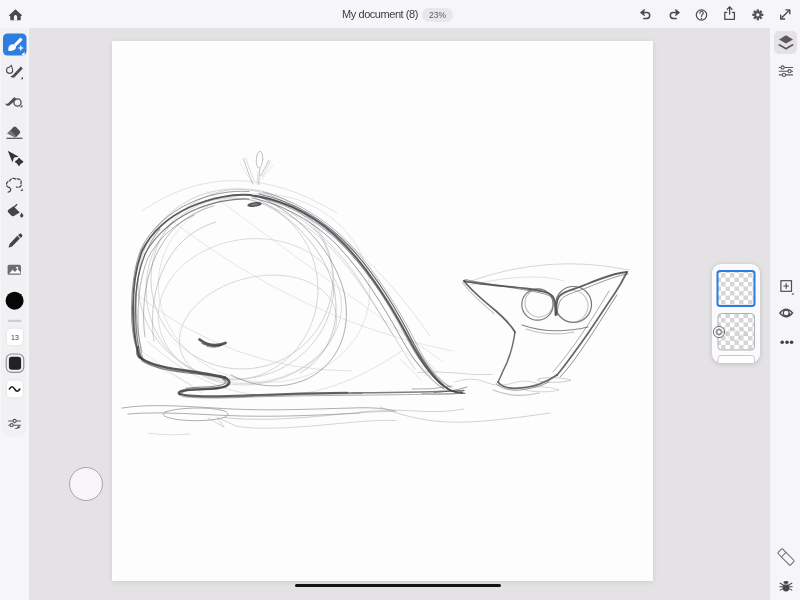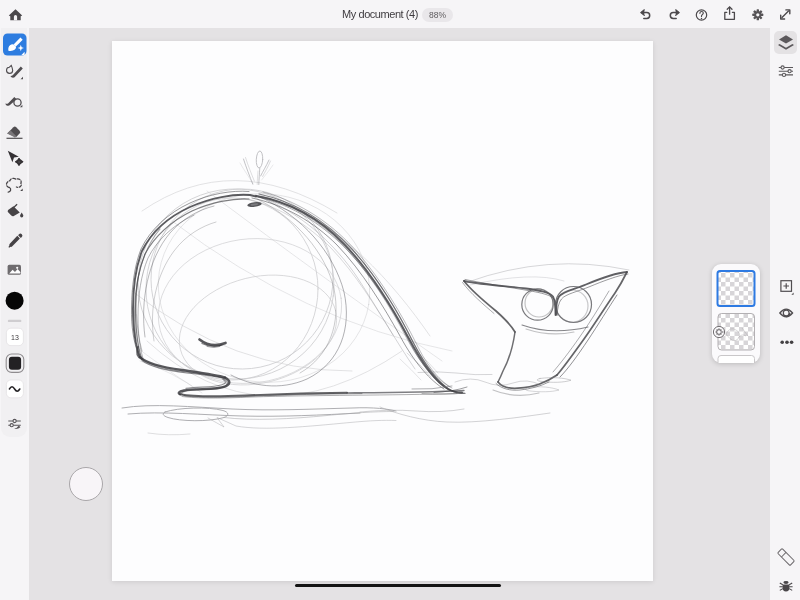--- a/index.html
+++ b/index.html
@@ -21,22 +21,22 @@
   #layerspanel{left:712px;top:264px;width:48px;height:99px;background:#fbfafc;border-radius:9px;
       box-shadow:0 1px 5px rgba(0,0,0,0.18);}
 </style>
 </head>
 <body>
   <div class="abs" id="topbar"></div>
   <div class="abs" id="leftstrip"></div>
   <div class="abs" id="leftpanel"></div>
   <div class="abs" id="rightstrip"></div>
   <div class="abs" id="canvas"></div>
-  <div class="abs" id="title">My document (4)</div>
-  <div class="abs" id="zoompill">88%</div>
+  <div class="abs" id="title">My document (8)</div>
+  <div class="abs" id="zoompill">23%</div>
   <div class="abs" id="layerspanel"></div>
   <div class="abs" id="quickcircle"></div>
   <div class="abs" id="homeind"></div>
 
   <svg class="abs" id="topicons" style="left:0;top:0;" width="800" height="28" viewBox="0 0 800 28">
     <g stroke="#4c494c" stroke-width="1.3" fill="none" stroke-linecap="round" stroke-linejoin="round">
 
       <path d="M15.5 9.2 L22.2 15.4 L20.7 16.2 L20.7 20.2 L10.3 20.2 L10.3 16.2 L8.8 15.4 Z" fill="#4c494c" stroke="none"></path>
       <path d="M13.9 20.2 V16.8 a1.6 1.8 0 0 1 3.2 0 V20.2 Z" fill="#f6f5f7" stroke="none"></path>
 

